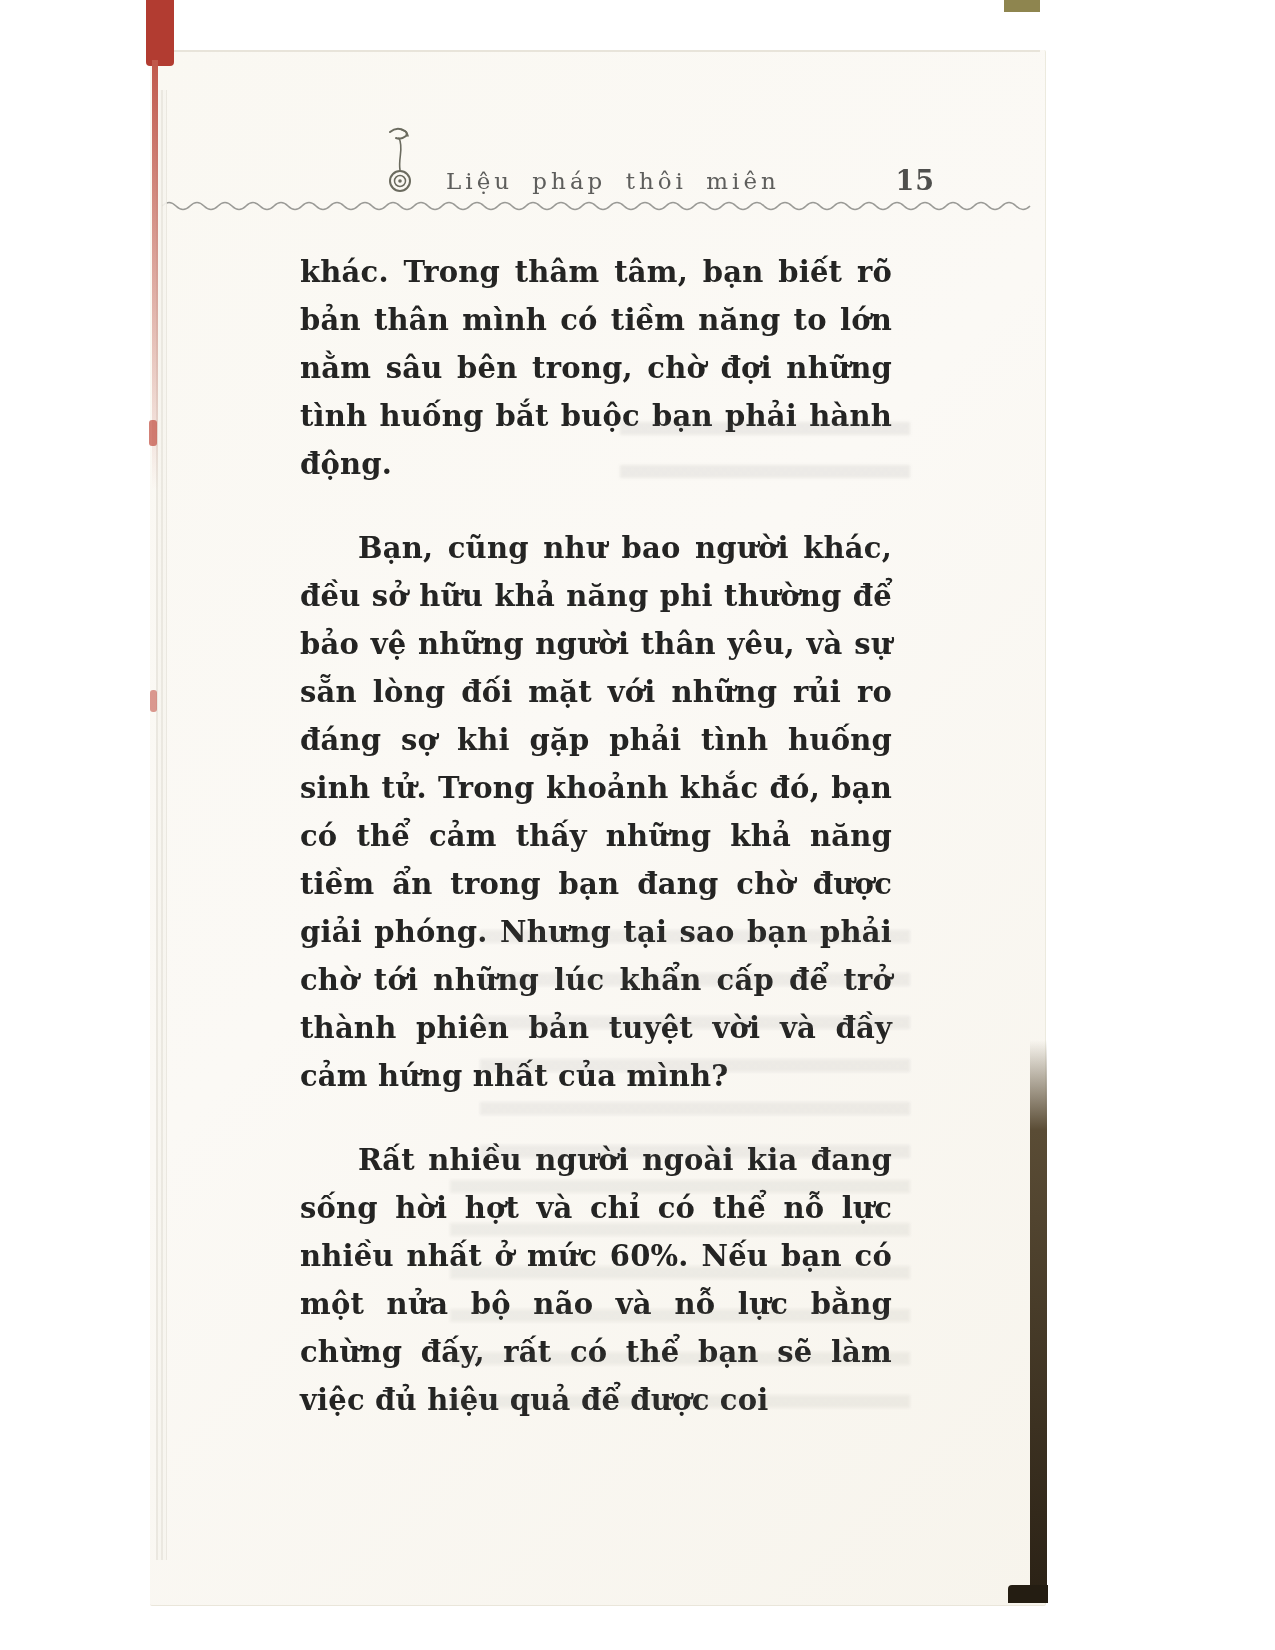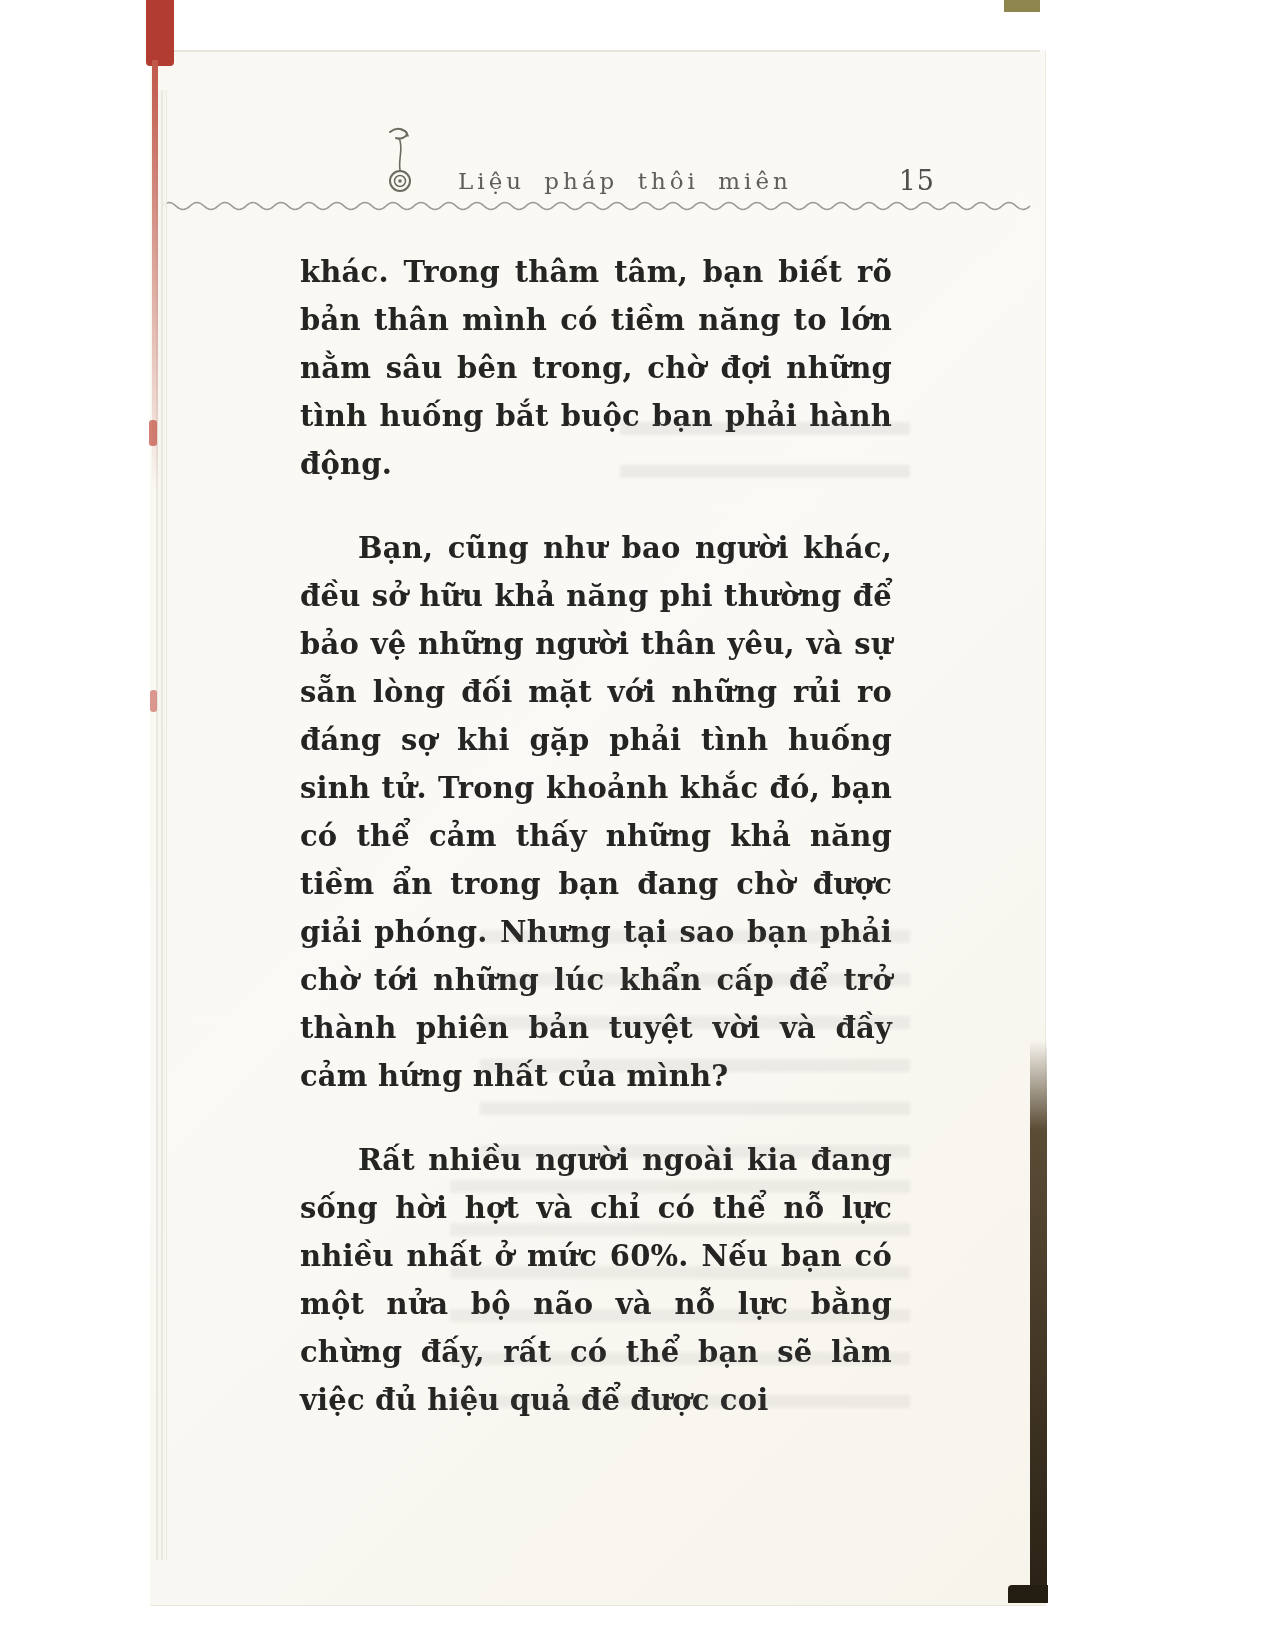--- a/index.html
+++ b/index.html
@@ -16,31 +16,31 @@
     position:absolute;left:150px;top:50px;width:895px;height:1555px;
     background:linear-gradient(135deg,#faf8f2 0%,#fbf9f5 45%,#f7f4ec 100%);
     border-right:1px solid #eceade;
     border-bottom:1px solid #eae6da;
     border-radius:2px;
   }
 
   
   .header{
     position:absolute;left:0;top:60px;width:100%;height:90px;
-    display:flex;align-items:flex-end;gap:12px;
+    display:flex;align-items:flex-end;
   }
   .icon{margin-left:232px;display:inline-block;width:36px;height:76px;}
   .title{
     margin-left:28px;margin-bottom:6px;
     font-size:23px;color:#5e5e5c;
     letter-spacing:4px;word-spacing:8px;
   }
   .pagenum{
     margin-left:auto;margin-right:110px;margin-bottom:4px;
-    font-size:27px;color:#4f4f4d;letter-spacing:1px;
+    font-size:27px;color:#4f4f4d;letter-spacing:1px;font-weight:bold;
   }
   .wave{position:absolute;left:12px;top:148px;width:872px;height:16px;}
 
   
   .bodytext{
     position:absolute;left:150px;top:198px;width:592px;
     font-size:29px;line-height:48px;color:#242423;
     text-align:justify;letter-spacing:0.2px;
   }
   .bodytext p{margin:0 0 36px 0;text-indent:58px;font-weight:bold;}

